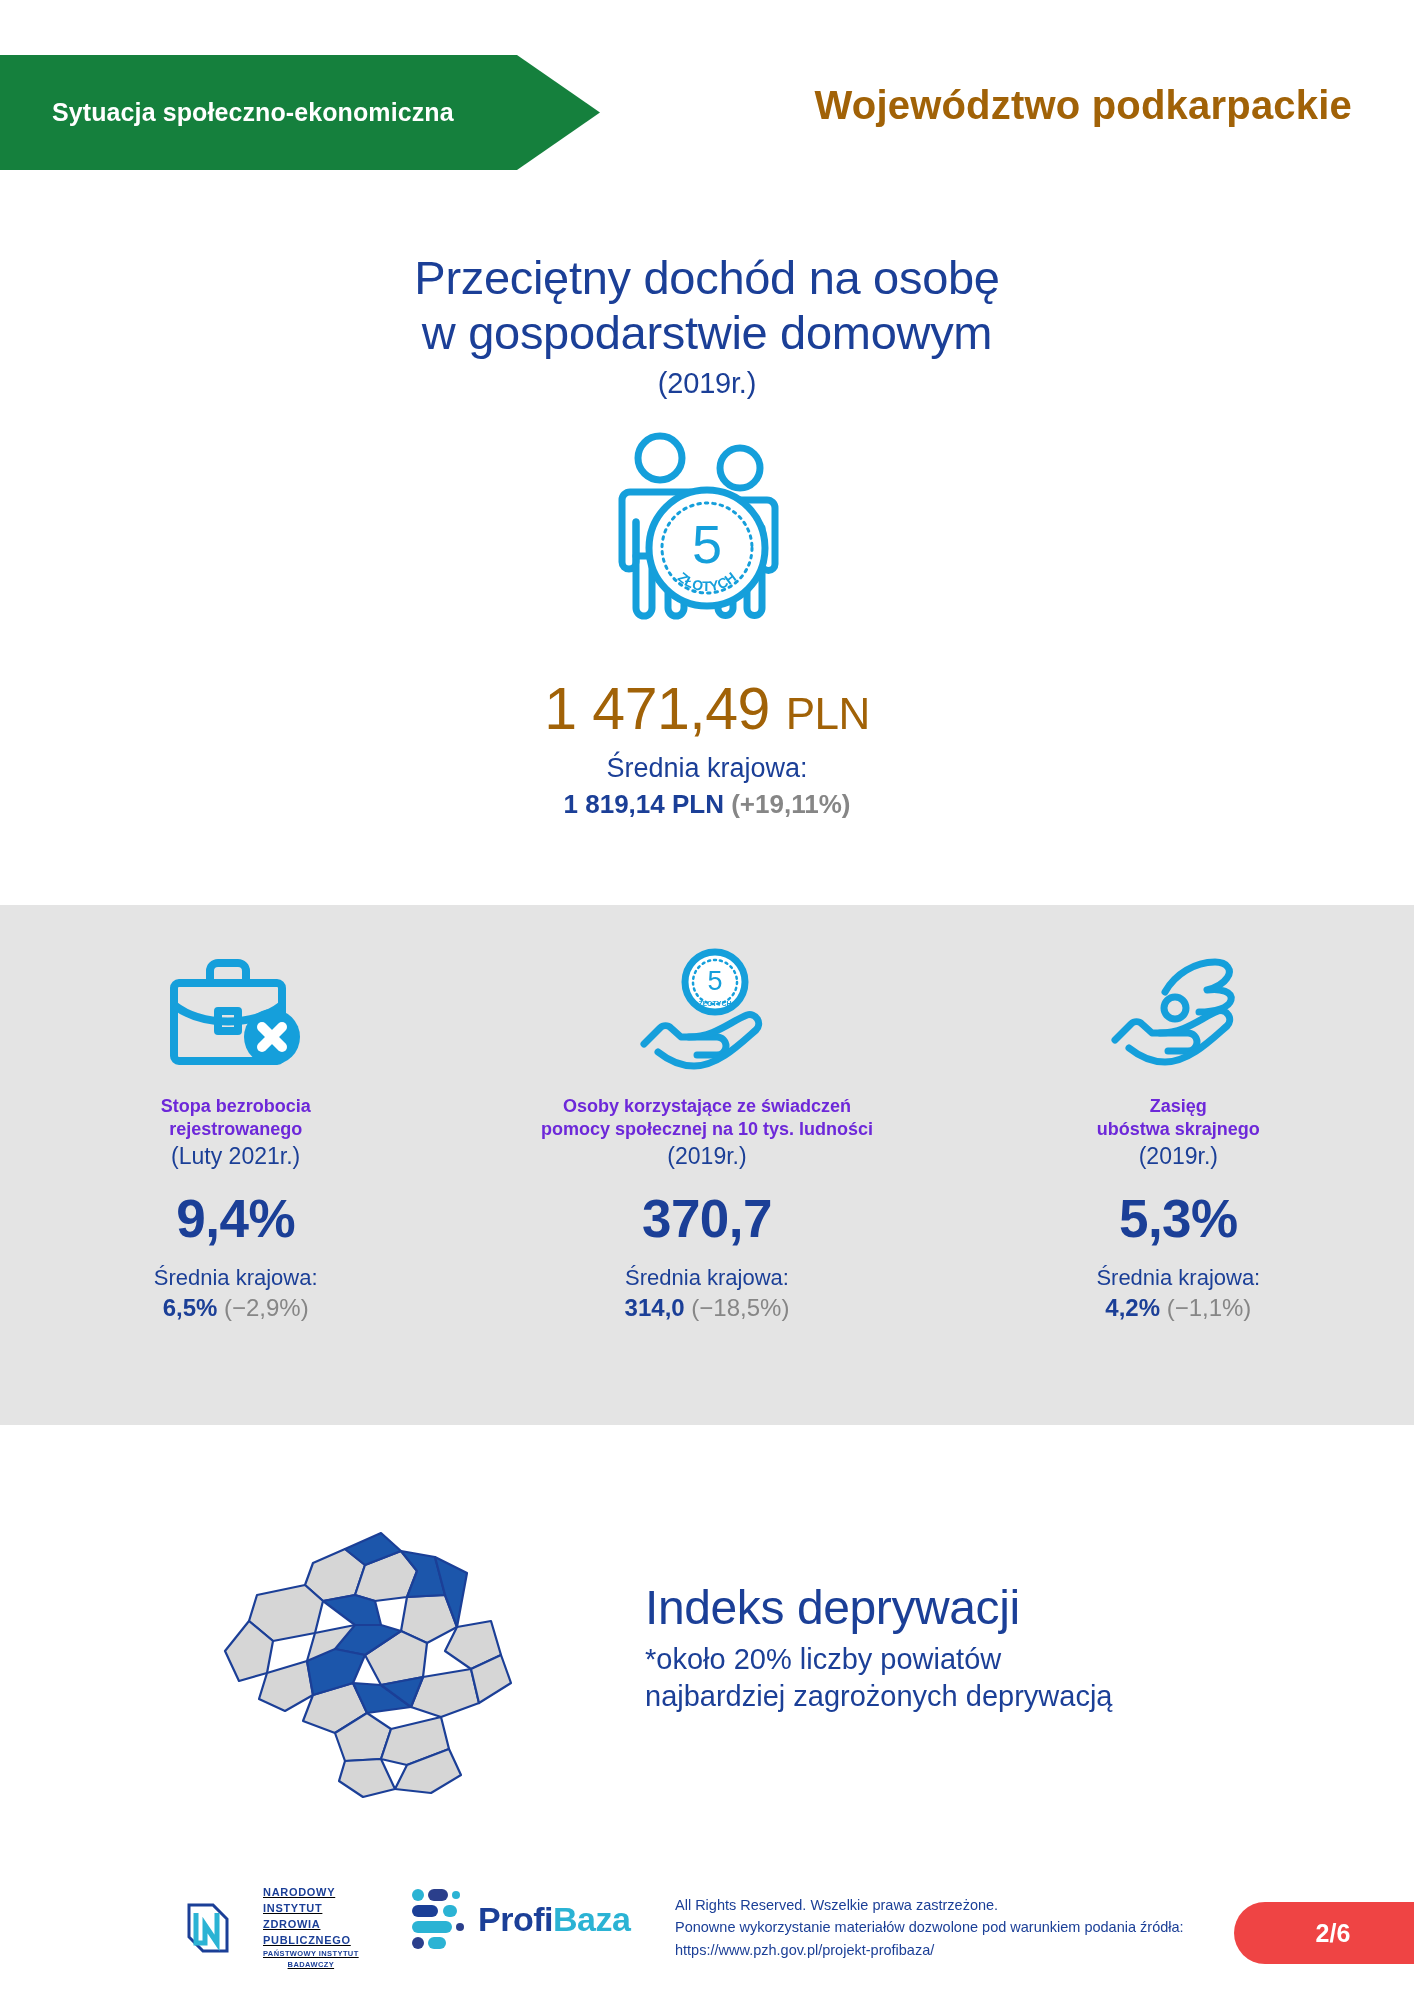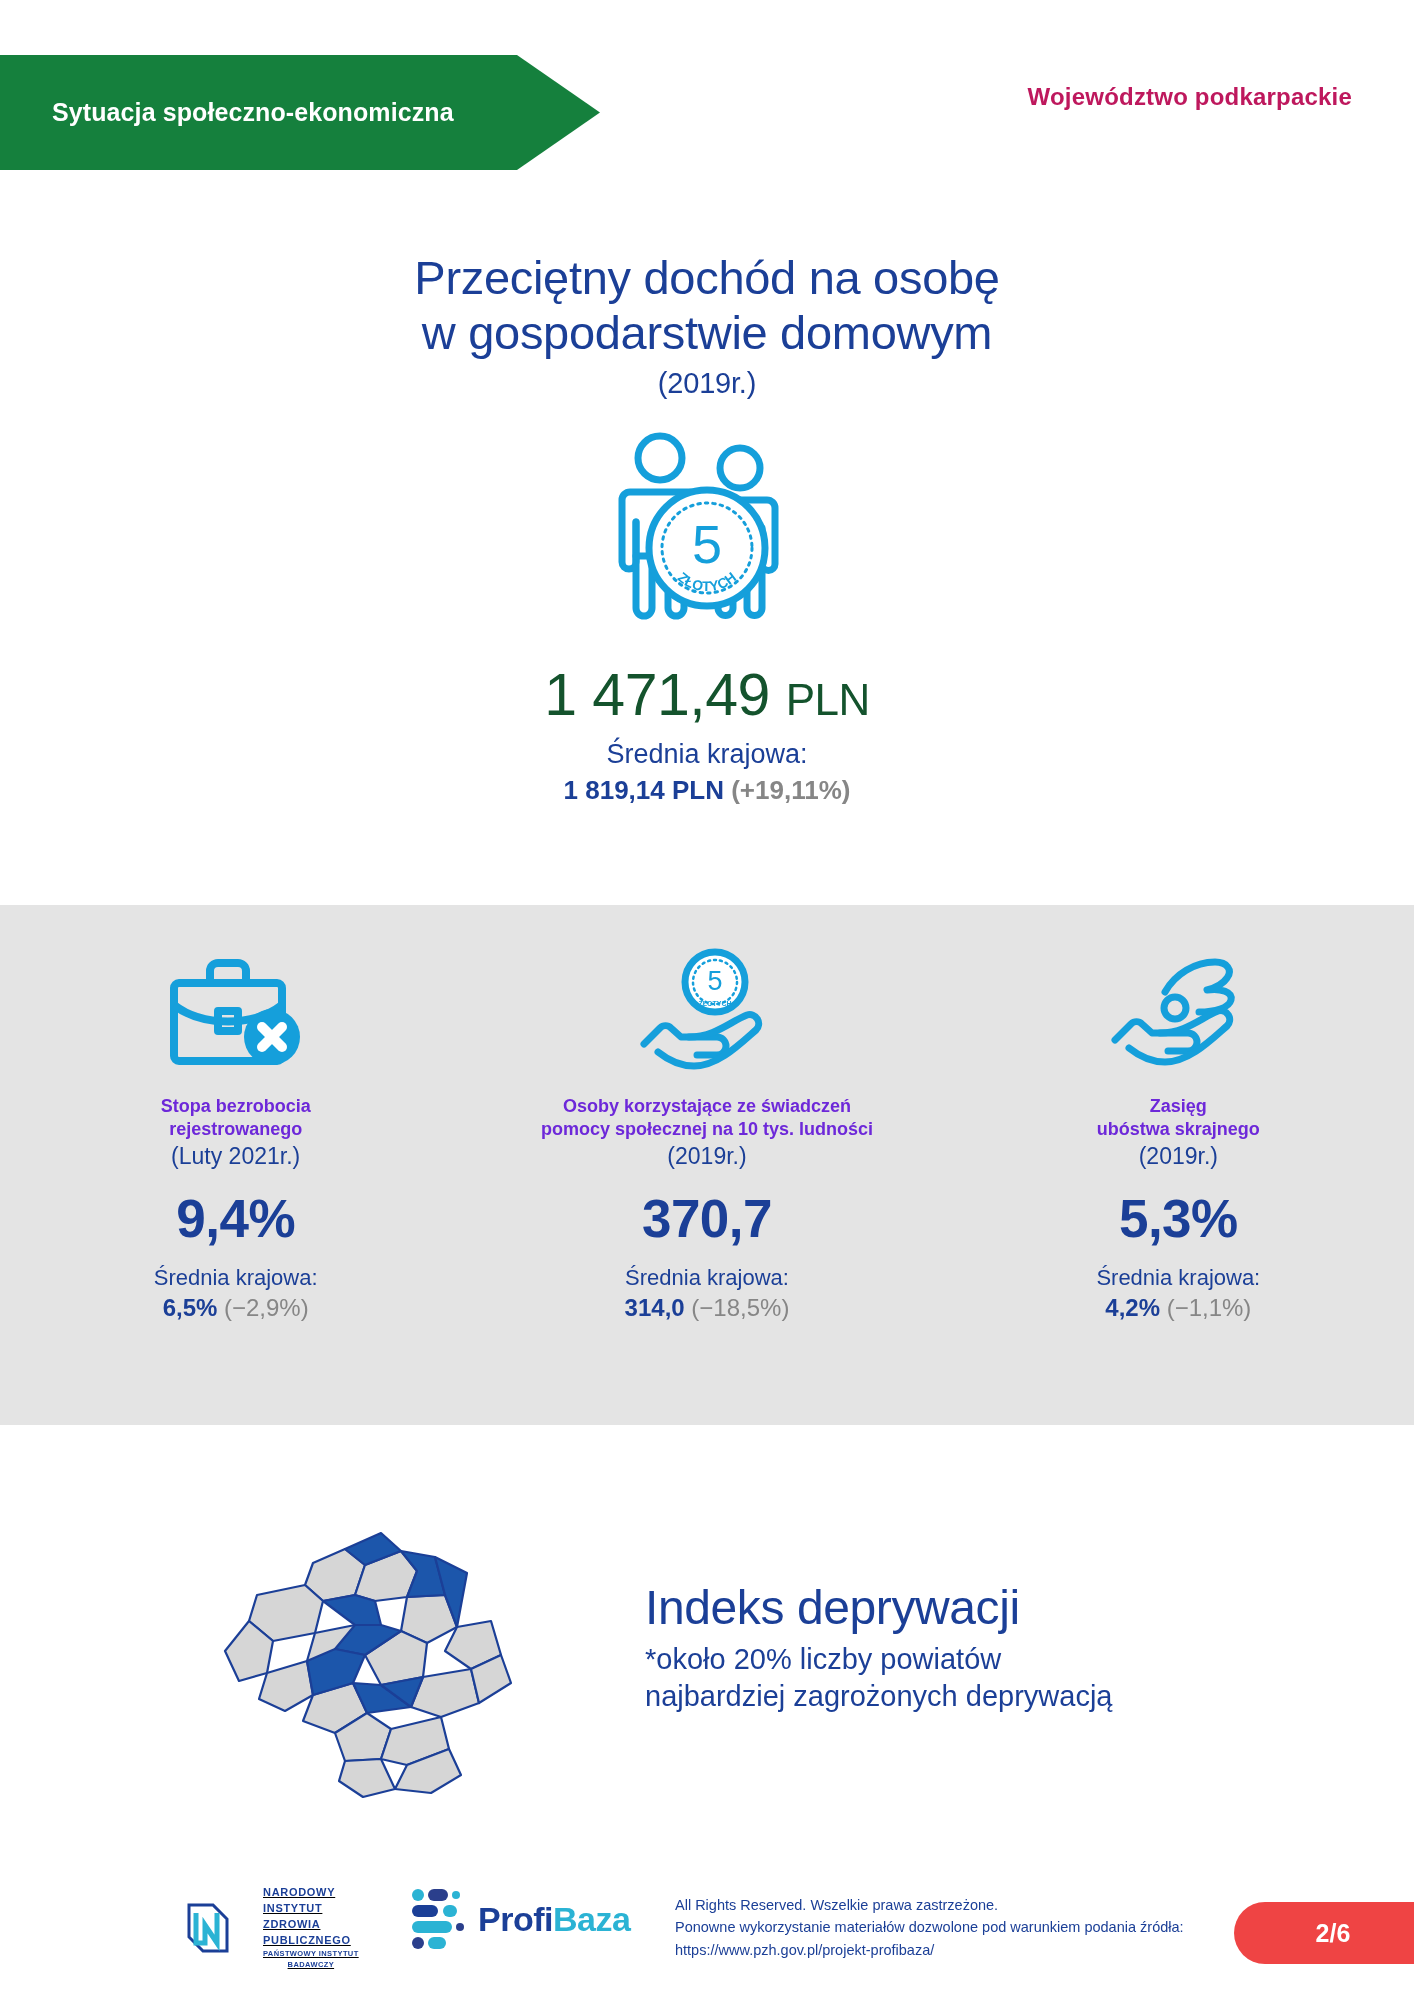--- a/index.html
+++ b/index.html
@@ -37,22 +37,22 @@
     color: #ffffff;
     font-size: 25px;
     font-weight: bold;
     letter-spacing: .1px;
     padding-left: 52px;
   }
   .header-region {
     position: absolute;
     top: 83px;
     right: 62px;
-    color: #be185d;
-    font-size: 24px;
+    color: #a16207;
+    font-size: 40px;
     font-weight: bold;
     letter-spacing: .2px;
   }
 
   
   .top-section {
     position: absolute;
     top: 185px; left: 0;
     width: 1414px;
     height: 720px;
@@ -70,22 +70,22 @@
     color: #1b3f97;
     font-size: 29px;
     margin-top: 6px;
     letter-spacing: -0.2px;
   }
   .hero-icon {
     margin-top: 30px;
     height: 215px;
   }
   .hero-value {
-    margin-top: 16px;
-    color: #14532d;
+    margin-top: 30px;
+    color: #a16207;
     font-size: 59px;
     letter-spacing: -0.5px;
   }
   .hero-value .unit {
     font-size: 44px;
   }
   .avg-label {
     margin-top: 10px;
     color: #1b3f97;
     font-size: 27px;

